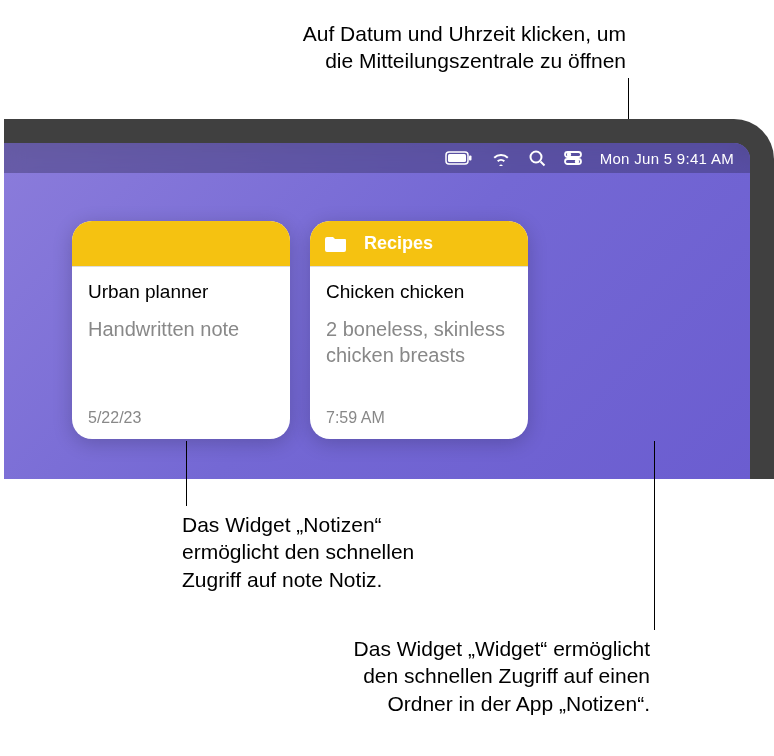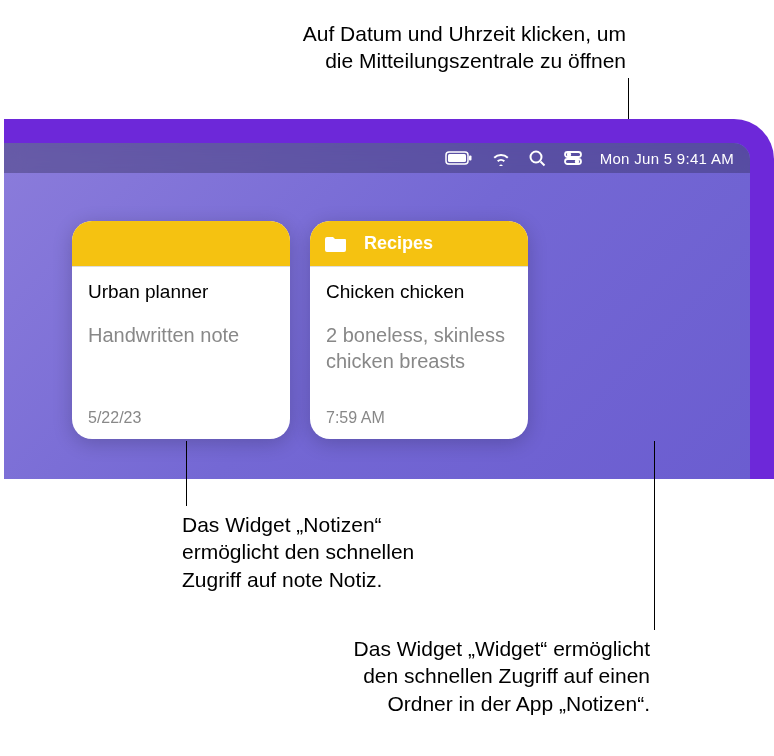--- a/index.html
+++ b/index.html
@@ -39,21 +39,21 @@
       width: 774px;
       height: 360px;
       overflow: hidden;
     }
     .bezel {
       position: absolute;
       top: 0;
       right: 0;
       width: 770px;
       height: 360px;
-      background: #6d28d9;
+      background: #404040;
       border-top-right-radius: 40px;
     }
     .screen {
       position: absolute;
       top: 24px;
       right: 24px;
       width: 746px;
       height: 336px;
       background: linear-gradient(135deg, #8b7cdb 0%, #7468d4 50%, #6b5dd0 100%);
       border-top-right-radius: 16px;
@@ -119,21 +119,21 @@
     .widget-body {
       flex: 1;
       padding: 14px 16px 12px 16px;
       display: flex;
       flex-direction: column;
     }
     .widget-title {
       font-size: 19px;
       font-weight: 400;
       color: #000;
-      margin-bottom: 19px;
+      margin-bottom: 13px;
     }
     .widget-subtitle {
       font-size: 20px;
       color: #888;
       line-height: 1.3;
     }
     .widget-footer {
       margin-top: auto;
       font-size: 16px;
       color: #888;

